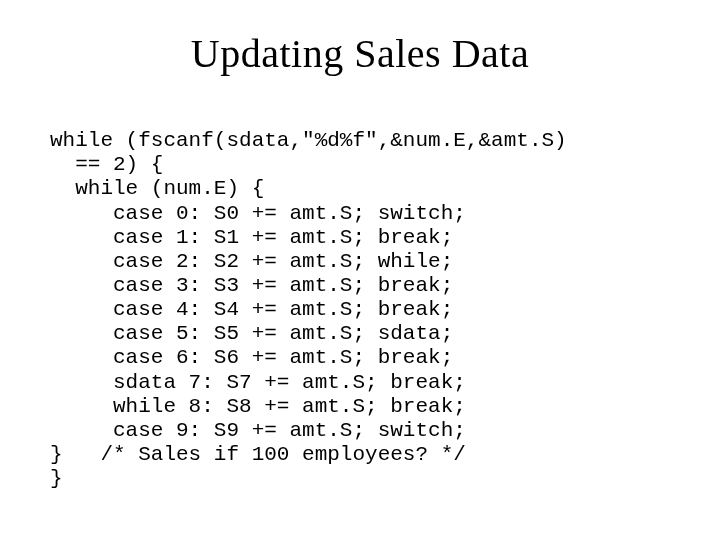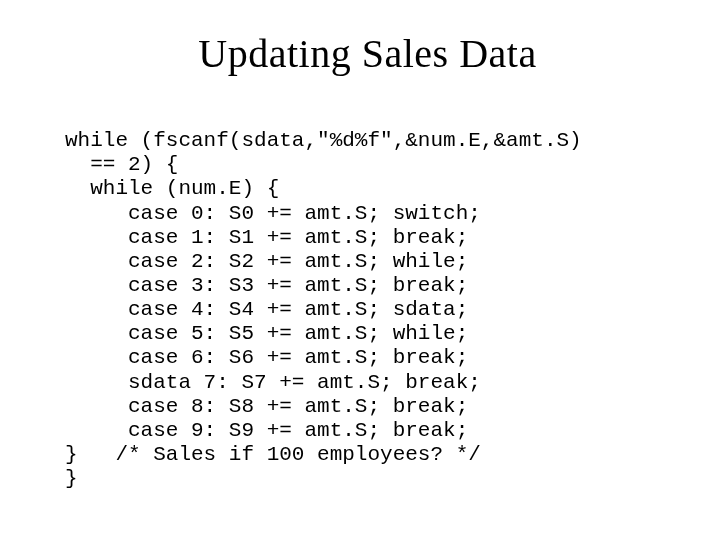--- a/index.html
+++ b/index.html
@@ -8,21 +8,21 @@
     width: 720px;
     height: 540px;
     background: #ffffff;
     font-family: "Times New Roman", Times, serif;
     color: #000000;
   }
   .slide {
     width: 720px;
     height: 460px;
     box-sizing: border-box;
-    padding: 30px 40px 20px 55px;
+    padding: 30px 40px 20px 40px;
   }
   .title {
     font-size: 40px;
     font-weight: 400;
     text-align: center;
     margin: 0 0 28px 0;
     letter-spacing: 0.5px;
   }
   .code {
     font-family: "Courier New", Courier, monospace;
@@ -38,22 +38,22 @@
 <div class="slide">
   <h1 class="title">Updating Sales Data</h1>
   <div class="code">
 <span>while (fscanf(sdata,"%d%f",&amp;num.E,&amp;amt.S)</span>
 <span>  == 2) {</span>
 <span>  while (num.E) {</span>
 <span>     case 0: S0 += amt.S; switch;</span>
 <span>     case 1: S1 += amt.S; break;</span>
 <span>     case 2: S2 += amt.S; while;</span>
 <span>     case 3: S3 += amt.S; break;</span>
-<span>     case 4: S4 += amt.S; sdata;</span>
-<span>     case 5: S5 += amt.S; while;</span>
+<span>     case 4: S4 += amt.S; break;</span>
+<span>     case 5: S5 += amt.S; sdata;</span>
 <span>     case 6: S6 += amt.S; break;</span>
 <span>     sdata 7: S7 += amt.S; break;</span>
-<span>     case 8: S8 += amt.S; break;</span>
-<span>     case 9: S9 += amt.S; break;</span>
+<span>     while 8: S8 += amt.S; break;</span>
+<span>     case 9: S9 += amt.S; switch;</span>
 <span>}   /* Sales if 100 employees? */</span>
 <span>}</span>
 </div>
 </div>
 
 </body></html>

